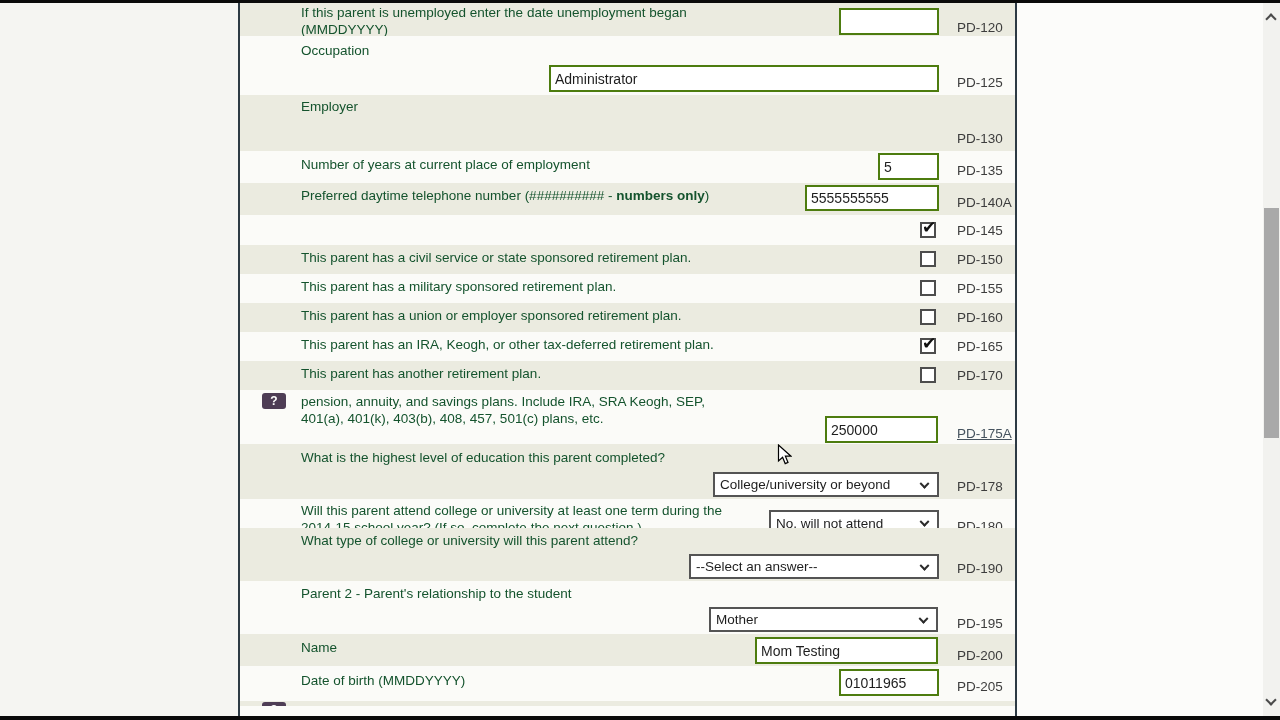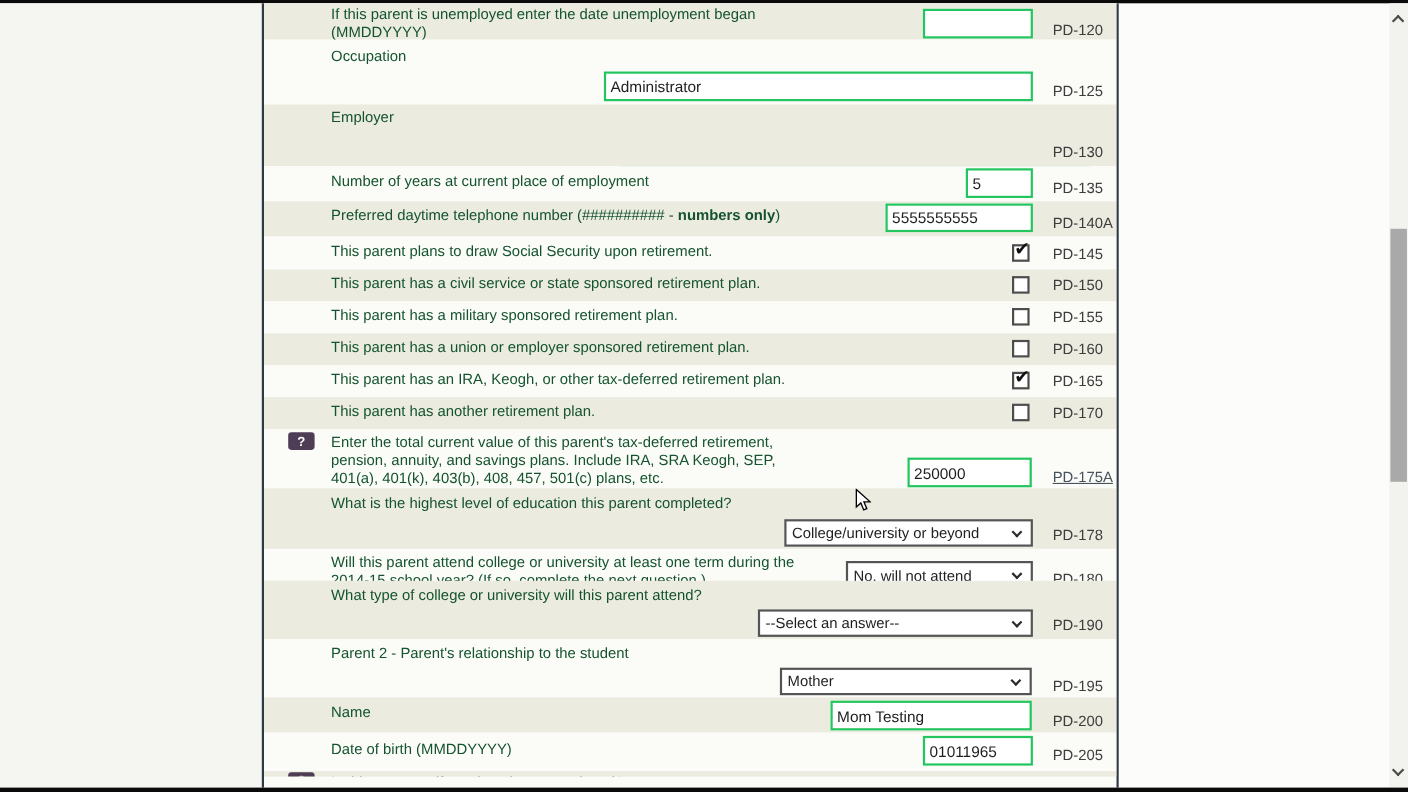--- a/index.html
+++ b/index.html
@@ -17,21 +17,21 @@
 
   .row { position:relative; width:775px; }
   .row.alt { background:#ebebe0; }
   .row.lt  { background:#fbfbf8; }
 
   .lbl { position:absolute; left:61px; font-size:13.5px; line-height:16.5px; color:#14532d; white-space:nowrap; }
   .lbl .ln { display:block; white-space:nowrap; }
   .code { position:absolute; left:717px; font-size:13.5px; color:#3d3d3d; white-space:nowrap; }
   .code.link { text-decoration:underline; color:#46535e; cursor:pointer; }
 
-  .tin { position:absolute; border:2px solid #22c55e; background:#ffffff;
+  .tin { position:absolute; border:2px solid #4d7c0f; background:#ffffff;
     font-family:"Liberation Sans", sans-serif; font-size:14px; color:#1e1e1e;
     padding:0 4px; outline:none; }
 
   .sel { position:absolute; border:2px solid #545454; background:#ffffff;
     font-size:13.5px; color:#1e1e1e; display:flex; align-items:center;
     padding-left:5px; cursor:default; }
   .sel .chev { position:absolute; right:9px; top:50%; width:7px; height:7px;
     border-right:2px solid #2b2b2b; border-bottom:2px solid #2b2b2b;
     transform:translateY(-68%) rotate(45deg); }
 
@@ -92,21 +92,20 @@
 
     <div class="row alt" style="height:32px;">
       <div class="lbl" style="top:5px;">
         <span>Preferred daytime telephone number (########## - </span><b>numbers only</b><span>)</span>
       </div>
       <input class="tin" style="left: 565px; top: 2px; width: 134px; height: 26px;" value="5555555555">
       <div class="code" style="top:12px;">PD-140A</div>
     </div>
 
     <div class="row lt" style="height:30px;">
-      <div class="lbl" style="top:6px;">This parent plans to draw Social Security upon retirement.</div>
       <div class="cb" style="top:7px;">
         <span class="mark">✔</span>
       </div>
       <div class="code" style="top:8px;">PD-145</div>
     </div>
 
     <div class="row alt" style="height:29px;">
       <div class="lbl" style="top:5px;">This parent has a civil service or state sponsored retirement plan.</div>
       <div class="cb" style="top:6px;">
         <span class="mark"></span>
@@ -142,21 +141,20 @@
       <div class="lbl" style="top:5px;">This parent has another retirement plan.</div>
       <div class="cb" style="top:6px;">
         <span class="mark"></span>
       </div>
       <div class="code" style="top:7px;">PD-170</div>
     </div>
 
     <div class="row lt" style="height:54px;">
       <div class="qicon" style="top:3px;">?</div>
       <div class="lbl" style="top:4px;">
-        <span class="ln">Enter the total current value of this parent's tax-deferred retirement,</span>
         <span class="ln">pension, annuity, and savings plans.  Include IRA, SRA Keogh, SEP,</span>
         <span class="ln">401(a), 401(k), 403(b), 408, 457, 501(c) plans, etc.</span>
       </div>
       <input class="tin" style="left: 585px; top: 26px; width: 113px; height: 27px;" value="250000">
       <div class="code link" style="top:36px;">PD-175A</div>
     </div>
 
     <div class="row alt" style="height:55px;">
       <div class="lbl" style="top:6px;">What is the highest level of education this parent completed?</div>
       <div class="sel" style="left:473px; top:28px; width:226px; height:25px;text-align:center;">

